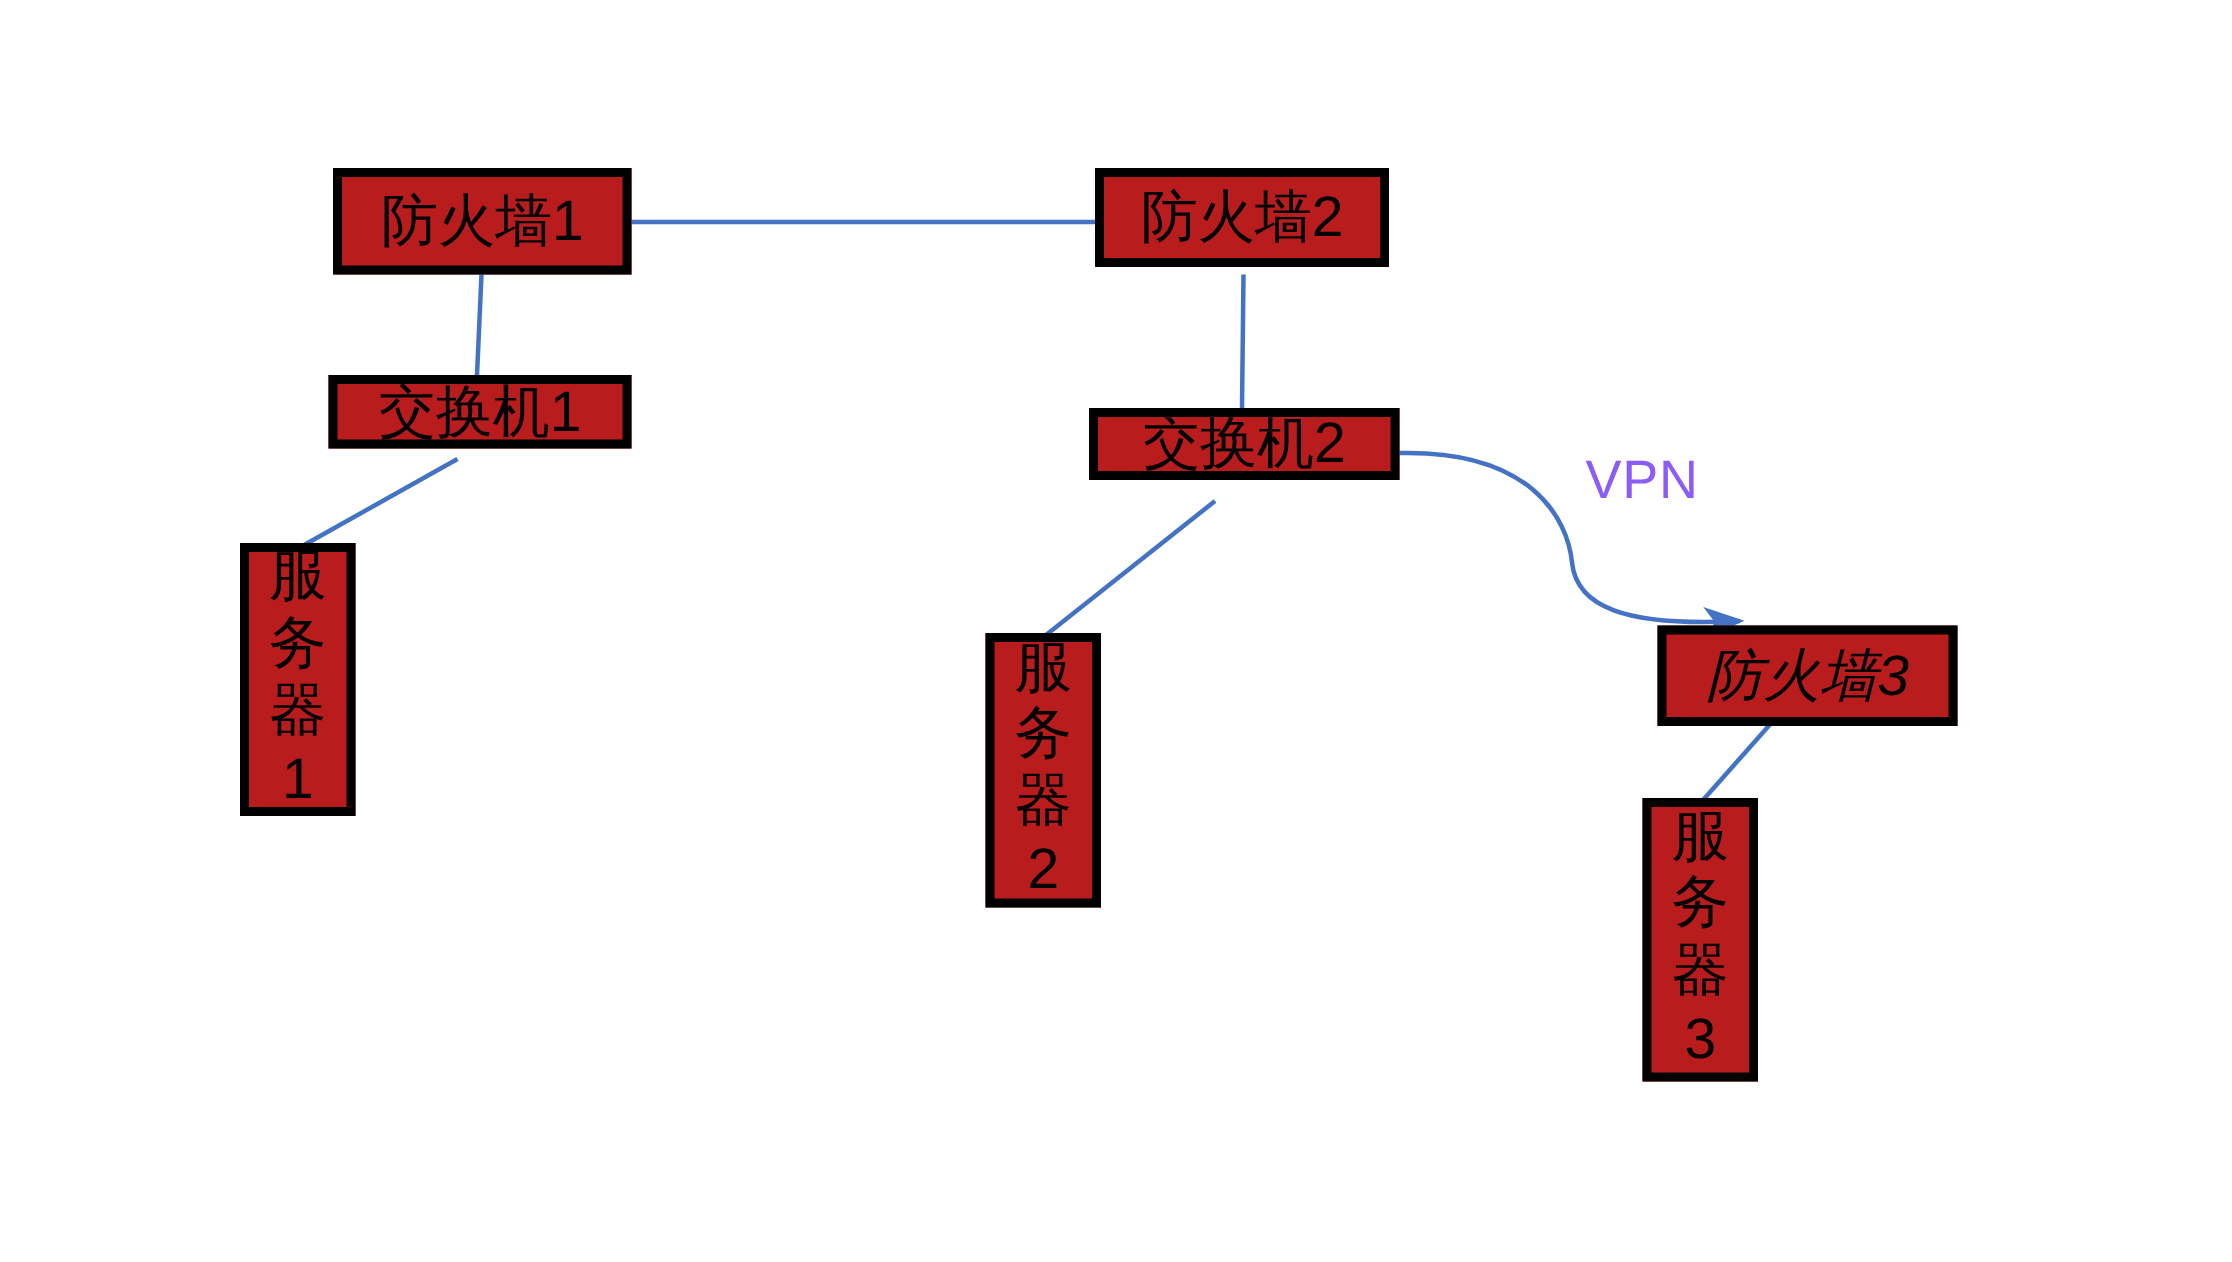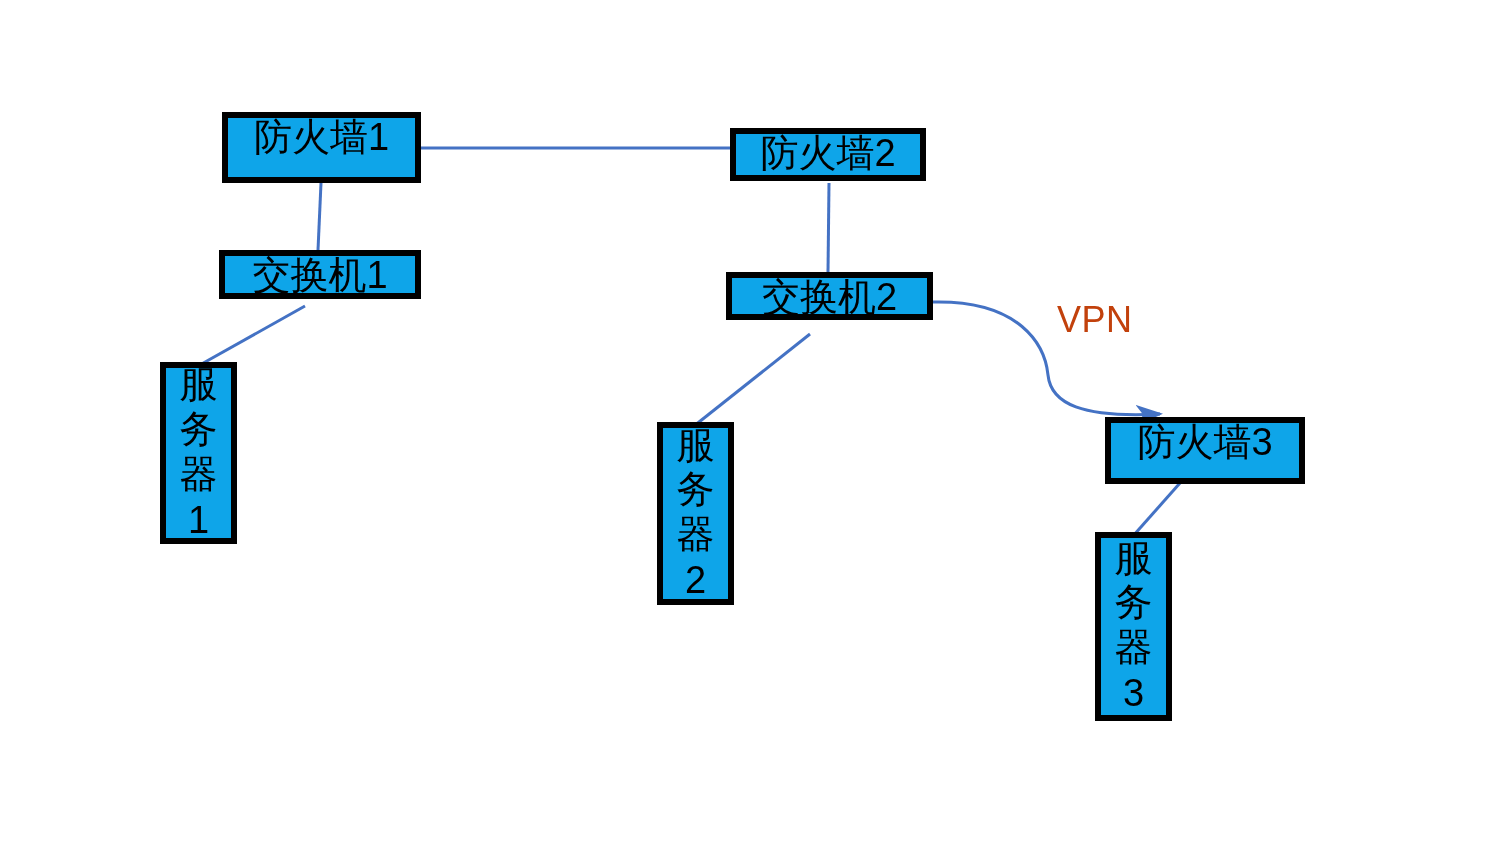--- a/index.html
+++ b/index.html
@@ -26,25 +26,26 @@
     left: 0;
     top: 0;
     width: 1488px;
     height: 841px;
     z-index: 1;
     pointer-events: none;
   }
   .node {
     position: absolute;
     box-sizing: border-box;
-    background: #0ea5e9;
+    background: #b91c1c;
     border: 6px solid #000000;
     color: #000000;
     z-index: 2;
     display: flex;
+    align-items: center;
     justify-content: center;
     line-height: 1.0;
   }
   .node-h {
     font-size: 38px;
     letter-spacing: 0px;
     white-space: nowrap;
   }
   .node-v {
     flex-direction: column;
@@ -58,32 +59,32 @@
   }
   .node-v .num {
     display: block;
     line-height: 1.25;
     text-align: center;
   }
   .edge-label {
     position: absolute;
     z-index: 3;
     font-size: 36px;
-    color: #c2410c;
+    color: #8b5cf6;
     white-space: nowrap;
     letter-spacing: 0.5px;
   }
   
   #node-fw1      { left: 222px; top: 112px;  width: 199px; height: 71px; }
-  #node-fw2      { left: 730px; top: 128px;  width: 196px; height: 53px; }
+  #node-fw2      { left: 730px; top: 112px;  width: 196px; height: 66px; }
   #node-sw1      { left: 219px; top: 250px;  width: 202px; height: 49px; }
   #node-sw2      { left: 726px; top: 272px;  width: 207px; height: 48px; }
   #node-srv1     { left: 160px; top: 362px;  width: 77px;  height: 182px; }
   #node-srv2     { left: 657px; top: 422px;  width: 77px;  height: 183px; }
-  #node-fw3      { left: 1105px; top: 417px; width: 200px; height: 67px; }
+  #node-fw3      { left: 1105px; top: 417px; width: 200px; height: 67px; font-style: italic; }
   #node-srv3     { left: 1095px; top: 532px; width: 77px;  height: 189px; }
   #label-vpn     { left: 1057px; top: 299px; }
 </style>
 </head>
 <body>
 
 <div id="canvas">
 
   <svg class="link-layer" viewBox="0 0 1488 841" xmlns="http://www.w3.org/2000/svg">
     <defs>

